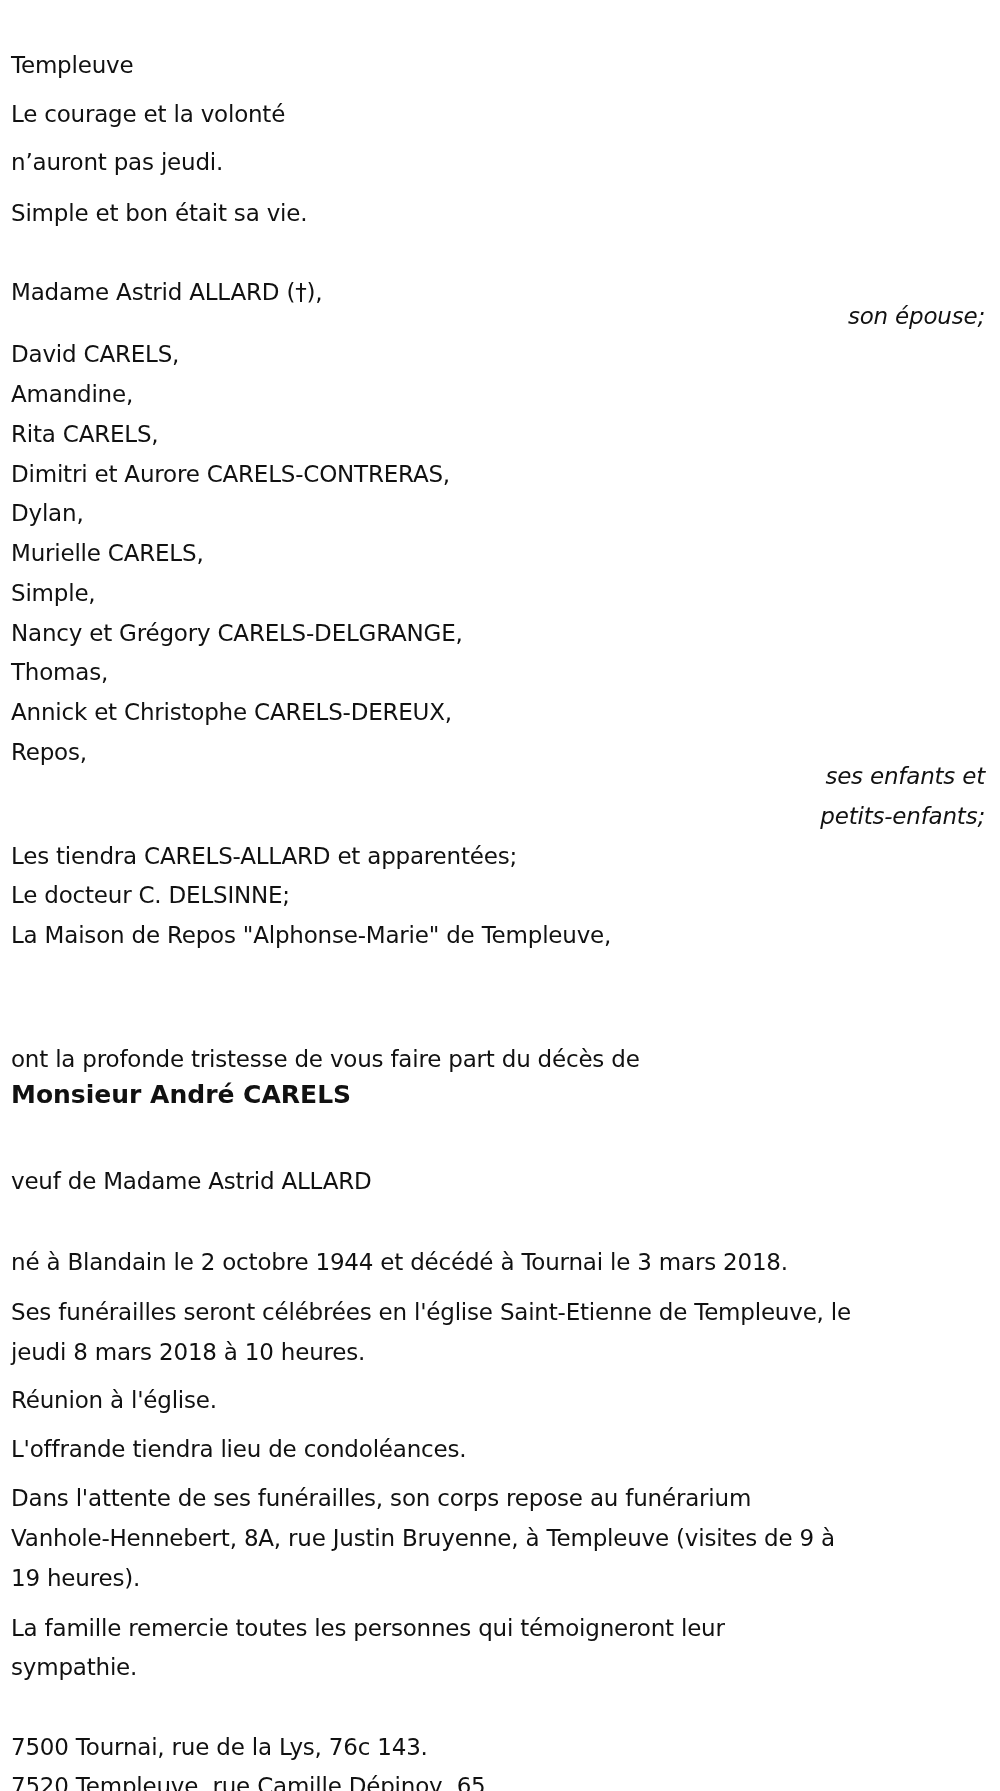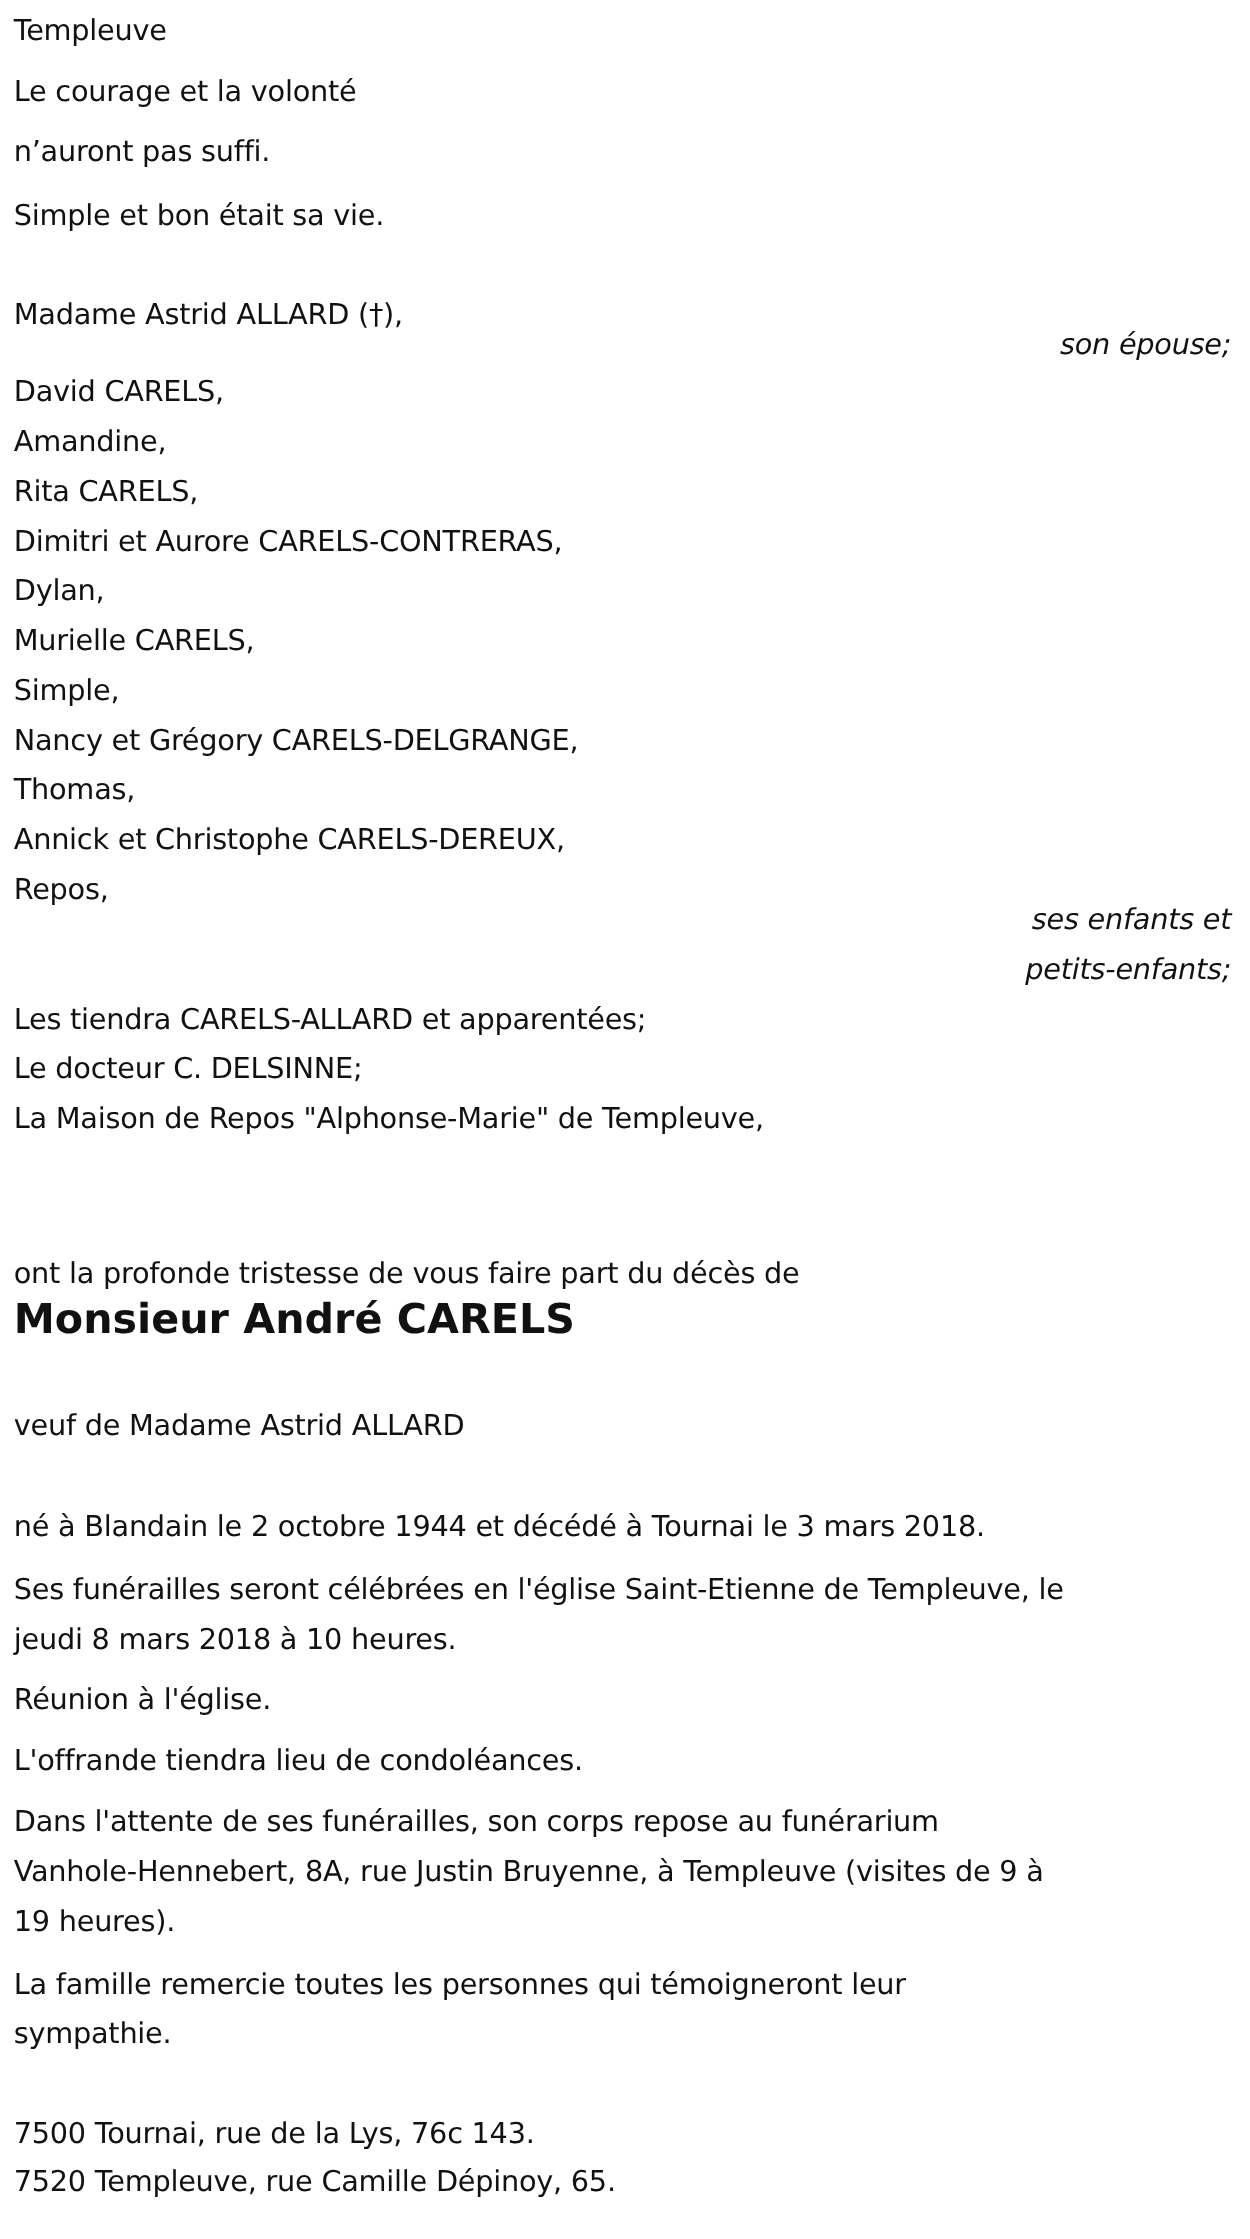--- a/index.html
+++ b/index.html
@@ -1,29 +1,29 @@
 <!DOCTYPE html>
 <html><head>
 <meta charset="utf-8">
 <style>
   html, body { margin: 0; padding: 0; background: #ffffff; }
   body { width: 1000px; height: 1791px; position: relative; overflow: hidden;
          font-family: "DejaVu Sans", "Liberation Sans", sans-serif; color: #111111; }
-  .ln { position: absolute; left: 11px; white-space: nowrap; font-size: 23px; line-height: 30px; letter-spacing: -0.2px; }
+  .ln { position: absolute; left: 11px; white-space: nowrap; font-size: 23px; line-height: 30px; letter-spacing: -0.2px; margin-top: 40px; }
   .b { font-weight: normal; }
   .r { left: auto; right: 15px; font-style: italic; }
-  .h { font-size: 33px; font-weight: bold; line-height: 44px; letter-spacing: 0; }
+  .h { font-size: 25px; font-weight: bold; line-height: 44px; letter-spacing: 0; }
 </style>
 </head>
 <body>
 
 <div>
   <div class="ln" style="top:10px">Templeuve</div>
   <div class="ln b" style="top:59px">Le courage et la volonté</div>
-  <div class="ln b" style="top:107px">n’auront pas suffi.</div>
+  <div class="ln b" style="top:107px">n’auront pas jeudi.</div>
   <div class="ln b" style="top:158px">Simple et bon était sa vie.</div>
 
   <div class="ln" style="top:237px">Madame Astrid ALLARD (†),</div>
   <div class="ln r" style="top:261px">son épouse;</div>
 
   <div>
     <div class="ln" style="top:299px">David CARELS,</div>
     <div class="ln" style="top:339px">Amandine,</div>
     <div class="ln" style="top:379px">Rita CARELS,</div>
     <div class="ln" style="top:419px">Dimitri et Aurore CARELS-CONTRERAS,</div>

